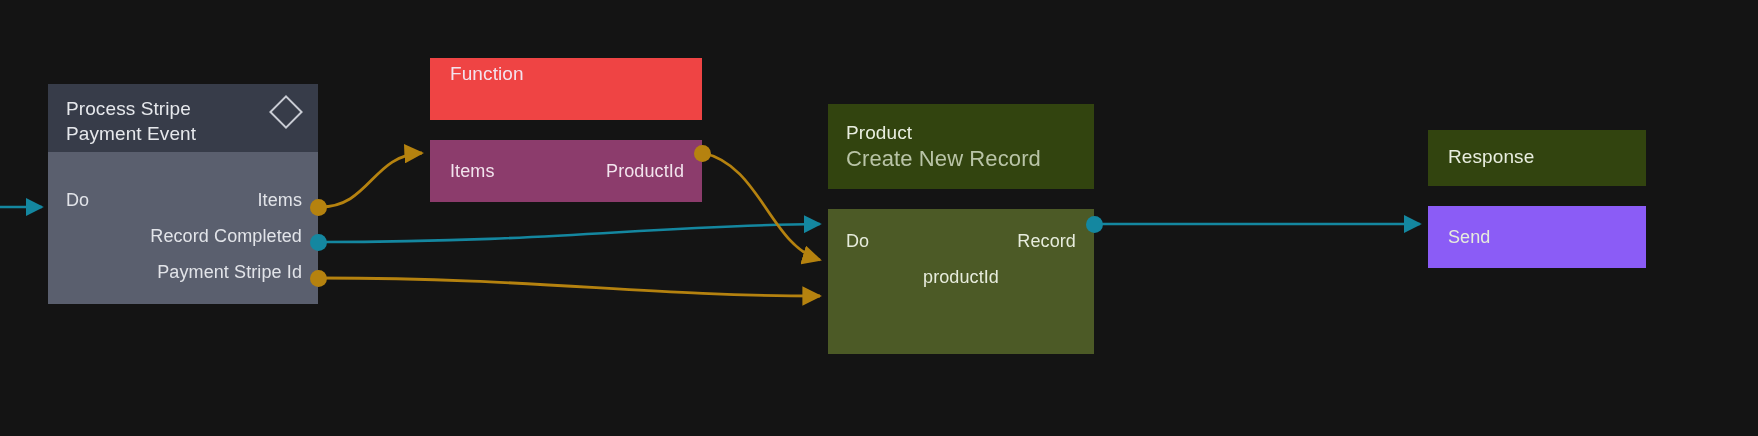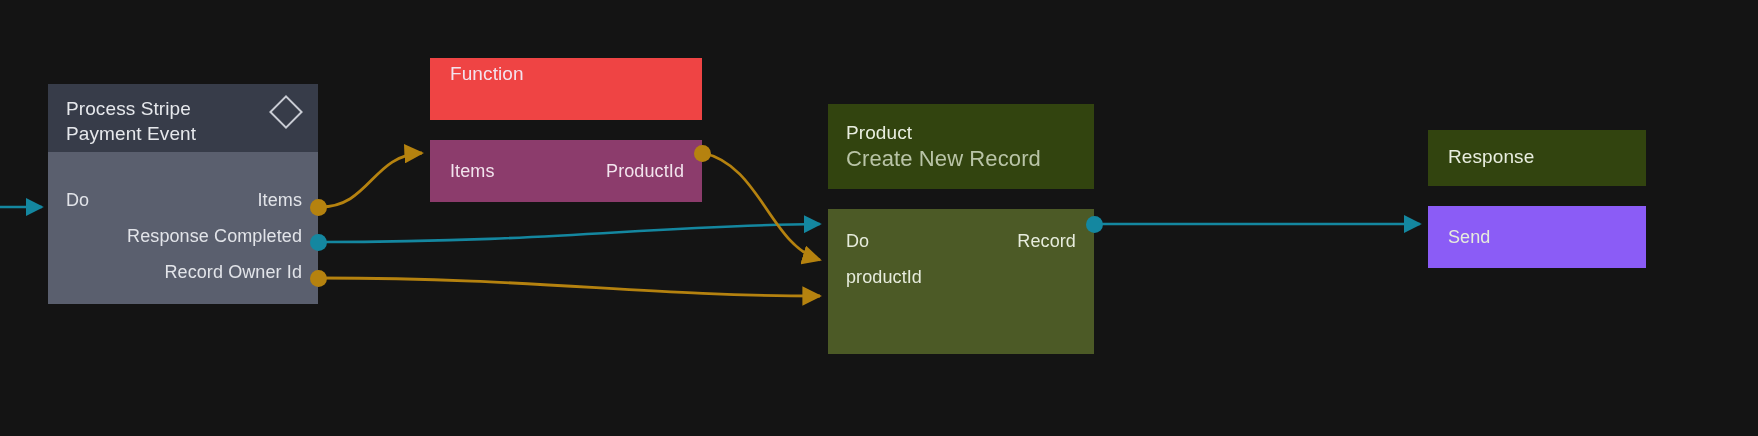--- a/index.html
+++ b/index.html
@@ -50,21 +50,21 @@
     letter-spacing: 0.1px;
   }
   .node-body {
     box-sizing: border-box;
     position: relative;
     margin-top: 20px;
   }
   .port-row {
     display: flex;
     align-items: center;
-    justify-content: flex-start;
+    justify-content: center;
     height: 36px;
     box-sizing: border-box;
   }
   .port-label {
     font-size: 18px;
     line-height: 22px;
     letter-spacing: 0.1px;
     white-space: nowrap;
   }
   .port-label.right {
@@ -210,24 +210,24 @@
       <div class="node-title">Process Stripe
 Payment Event</div>
       <div class="diamond-icon"></div>
     </div>
     <div class="node-body">
       <div class="port-row">
         <span class="port-label">Do</span>
         <span class="port-label right">Items</span>
       </div>
       <div class="port-row">
-        <span class="port-label right">Response Completed</span>
-      </div>
-      <div class="port-row">
-        <span class="port-label right">Record Owner Id</span>
+        <span class="port-label right">Record Completed</span>
+      </div>
+      <div class="port-row">
+        <span class="port-label right">Payment Stripe Id</span>
       </div>
     </div>
   </div>
   <span class="port-dot" style="left:310px; top:199px; background:#b5820f;"></span>
   <span class="port-dot" style="left:310px; top:234px; background:#1487a0;"></span>
   <span class="port-dot" style="left:310px; top:270px; background:#b5820f;"></span>
 
   <div class="node" id="node-function">
     <div class="node-header">
       <div class="node-title">Function</div>

